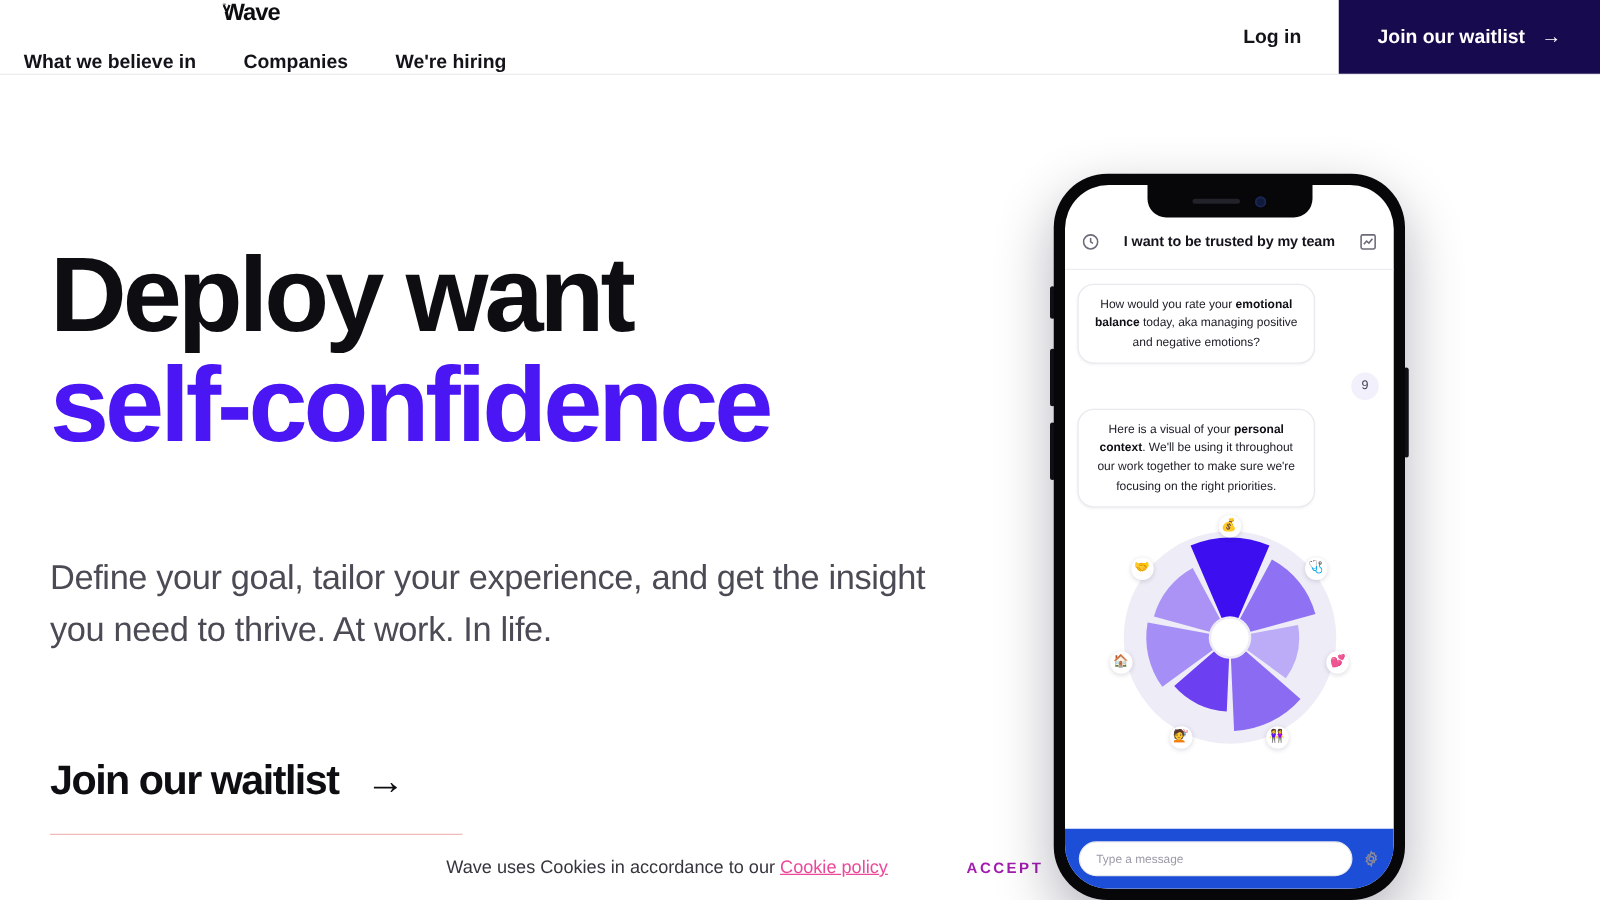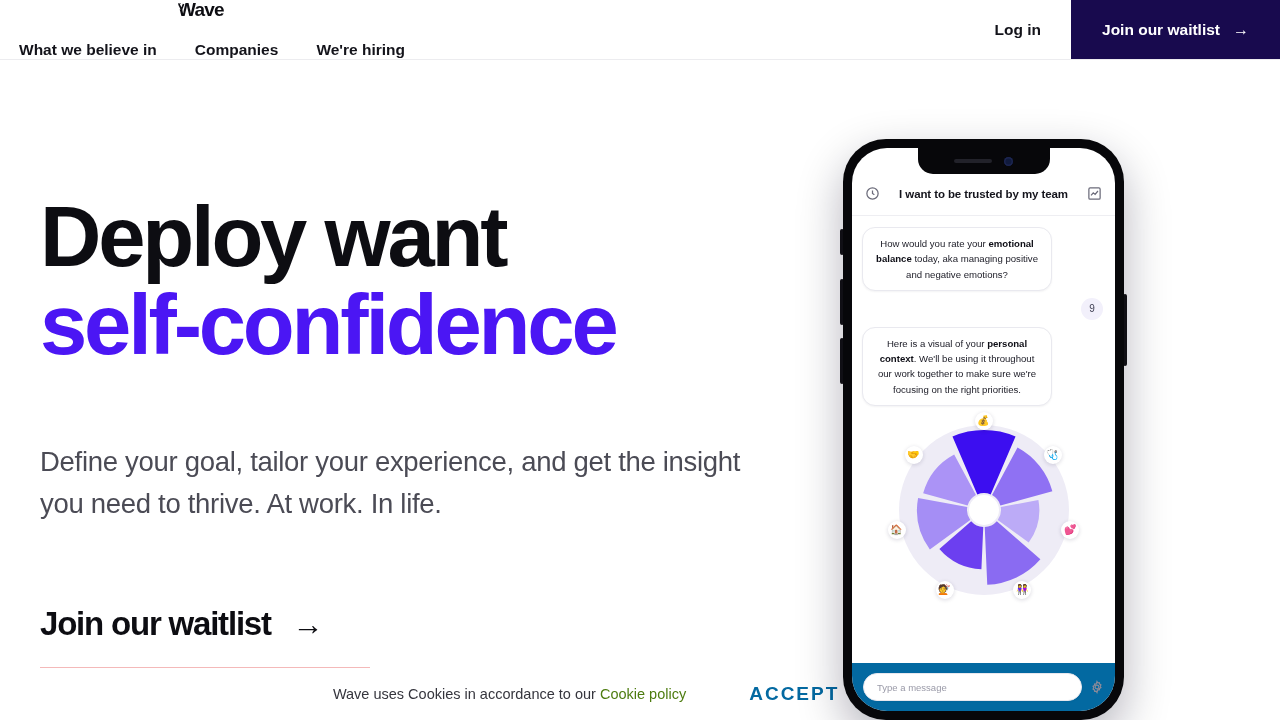--- a/index.html
+++ b/index.html
@@ -73,24 +73,24 @@
 
   
   .cookie{
     position:absolute; left:0; bottom:0; width:1280px; height:52px;
     display:flex; align-items:center; justify-content:center;
     background:#fff; z-index:30;
   }
   .cookie-text{
     font-size:14.5px; color:#35353d; font-weight:400;
   }
-  .cookie-text a{ color:#4d7c0f; cursor:pointer;margin-top:40px; }
+  .cookie-text a{ color:#ec4899; text-decoration:underline; cursor:pointer;margin-top:40px; }
   .cookie-btn{
-    font-size:19px; font-weight:700; letter-spacing:2px;
-    color:#0369a1; margin-left:63px; cursor:pointer; white-space:nowrap;text-align:center;
+    font-size:12px; font-weight:700; letter-spacing:2px;
+    color:#a21caf; margin-left:63px; cursor:pointer; white-space:nowrap;text-align:center;
   }
   .cookie-btn.deny{ margin-left:47px; }
 
   
   .phone-wrap{
     position:absolute; left:843px; top:139px;
     width:281px; height:581px; z-index:35;
   }
   .side-btn{ position:absolute; background:#121214; border-radius:2px; }
   .sb-mute{ left:-3px; top:90px;  width:4px; height:26px; }
@@ -158,21 +158,21 @@
   .wheel-box svg{ display:block; }
   .emoji-badge{
     position:absolute; width:18px; height:18px; border-radius:50%;
     background:#fff; box-shadow:0 1px 4px rgba(25,20,60,.16);
     display:flex; align-items:center; justify-content:center;
     font-size:10px; line-height:1;
   }
 
   .composer{
     flex:none; height:48px; padding:0 11px;
-    display:flex; align-items:center; gap:8px; background:#0369a1;
+    display:flex; align-items:center; gap:8px; background:#1d4ed8;
   }
   .msg-input{
     flex:1; height:28px; border-radius:16px;
     border:1px solid #e7e7ee; background:#fff;
     font-size:9.5px; color:#9a9aa8; padding:0 13px;
     display:flex; align-items:center;
     box-shadow:0 1px 2px rgba(20,20,40,.04);
   }
   .gear{ width:14px; height:14px; color:#8a8a99; flex:none; }
   .gear svg{ display:block; }

